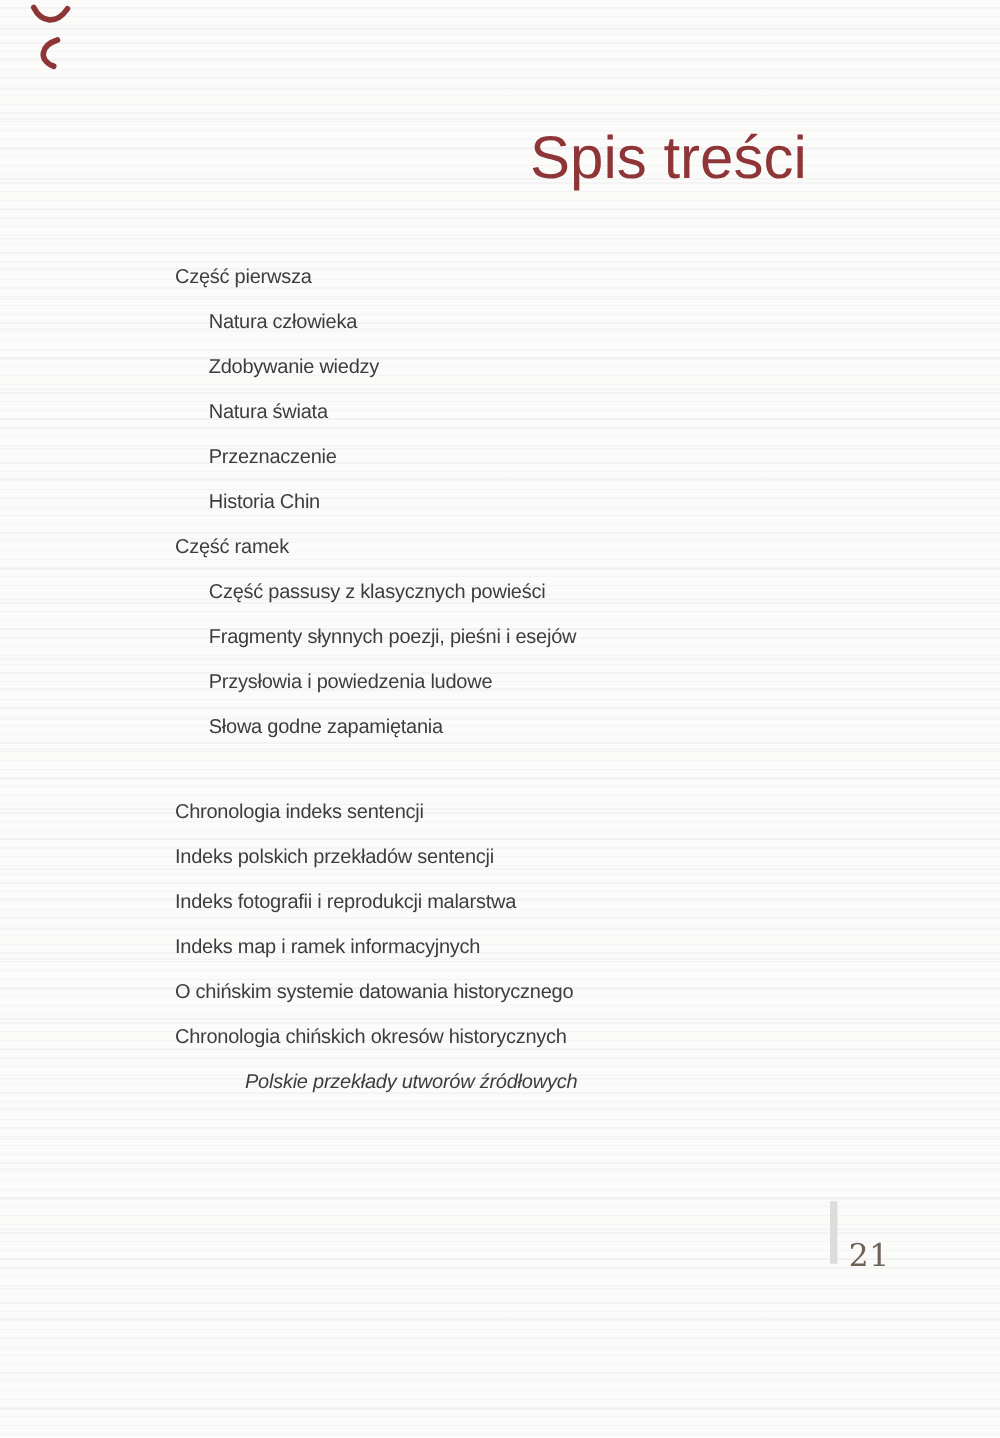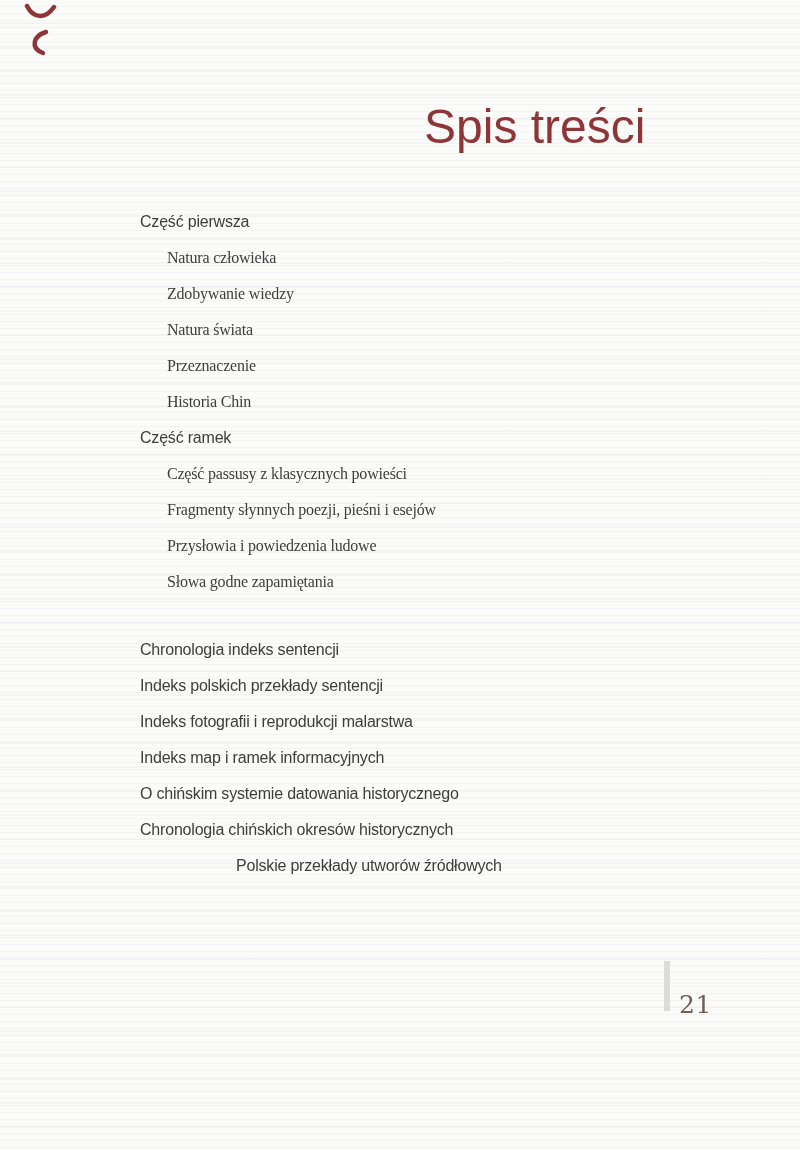--- a/index.html
+++ b/index.html
@@ -34,22 +34,22 @@
   .toc-block {
     position: absolute;
     left: 140px;
     font-size: 16px;
     line-height: 36px;
     letter-spacing: -0.2px;
     white-space: nowrap;
   }
   #toc-parts   { top: 204px; }
   #toc-back    { top: 632px; }
-  .toc-row.level-1 { margin-left: 27px; font-family: Liberation Serif, serif; }
-  .toc-row.closing { margin-left: 96px; }
+  .toc-row.level-1 { margin-left: 27px; }
+  .toc-row.closing { margin-left: 56px; font-style: italic; }
   .ink-marks {
     position: absolute;
     left: 24px;
     top: 0px;
     width: 40px;
     height: 60px;
   }
   .folio-bar {
     position: absolute;
     left: 664px;
@@ -87,21 +87,21 @@
   <div class="toc-row level-1">Historia Chin</div>
   <div class="toc-row level-0">Część ramek</div>
   <div class="toc-row level-1">Część passusy z klasycznych powieści</div>
   <div class="toc-row level-1">Fragmenty słynnych poezji, pieśni i esejów</div>
   <div class="toc-row level-1">Przysłowia i powiedzenia ludowe</div>
   <div class="toc-row level-1">Słowa godne zapamiętania</div>
 </div>
 
 <div id="toc-back" class="toc-block" style="color:#3d3d3d;">
   <div class="toc-row">Chronologia indeks sentencji</div>
-  <div class="toc-row">Indeks polskich przekłady sentencji</div>
+  <div class="toc-row">Indeks polskich przekładów sentencji</div>
   <div class="toc-row">Indeks fotografii i reprodukcji malarstwa</div>
   <div class="toc-row">Indeks map i ramek informacyjnych</div>
   <div class="toc-row">O chińskim systemie datowania historycznego</div>
   <div class="toc-row">Chronologia chińskich okresów historycznych</div>
   <div class="toc-row closing">Polskie przekłady utworów źródłowych</div>
 </div>
 
 <div class="folio-bar" style="background:#dcdcda;"></div>
 <div class="folio-number" style="color:#6e6156;">21</div>
 

